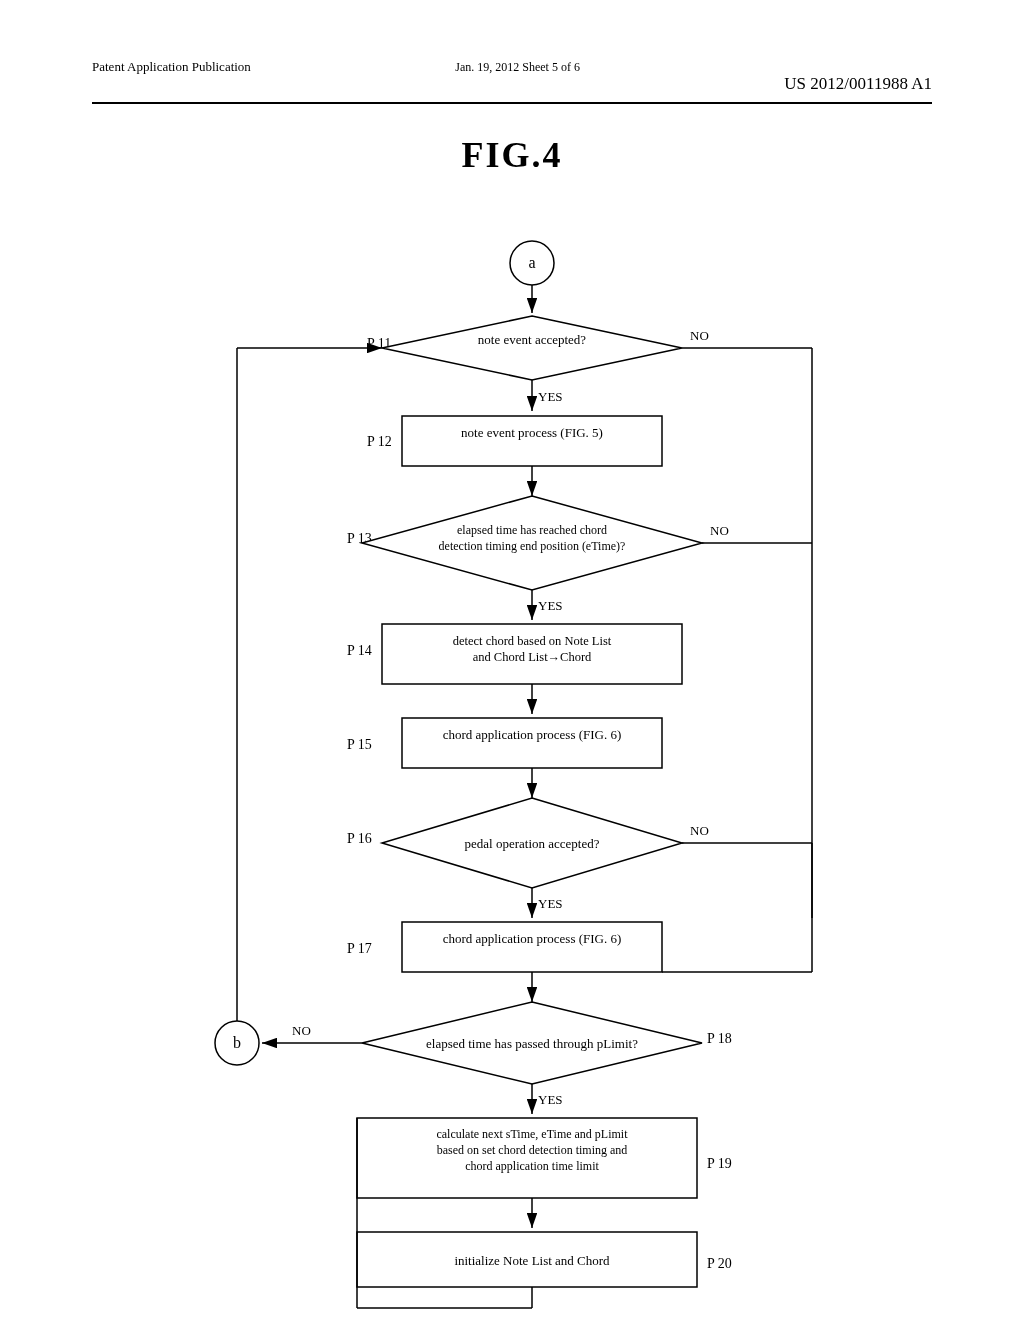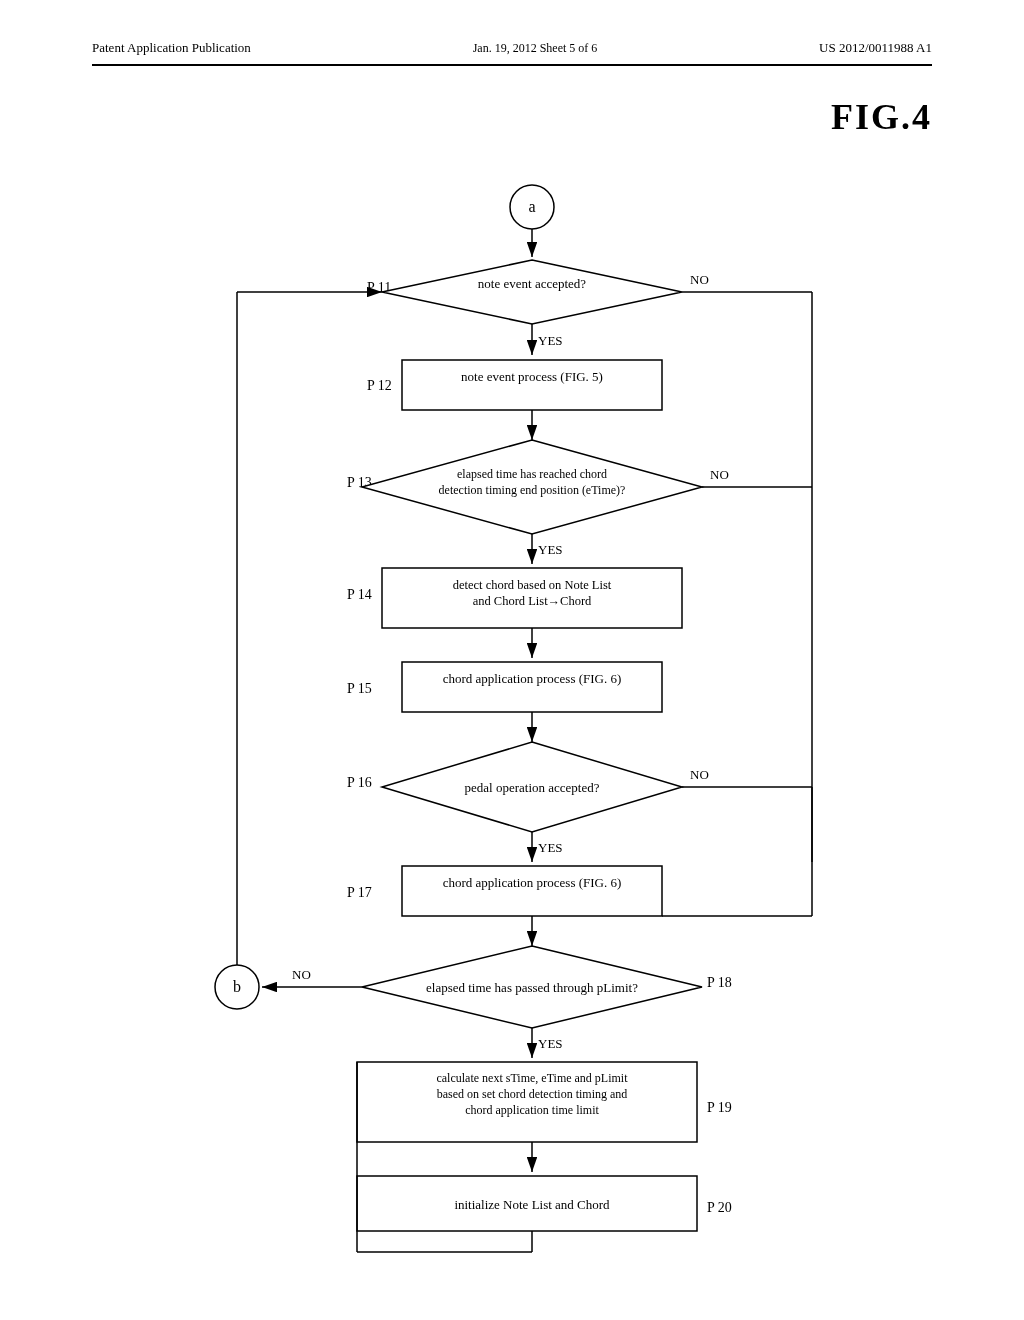--- a/index.html
+++ b/index.html
@@ -26,28 +26,28 @@
       justify-content: space-between;
       align-items: center;
       border-bottom: 2px solid #000;
       padding-bottom: 8px;
       margin-bottom: 30px;
       font-size: 14px;
     }
 
     .header-left { font-size: 13px; }
     .header-center { font-size: 12px; text-align: center; }
-    .header-right { font-size: 13px; }
+    .header-right { font-size: 17px; margin-top: 34px; }
 
     
     .fig-title {
-      text-align: right;
+      text-align: center;
       font-size: 36px;
       font-weight: bold;
-      margin-bottom: 24px;
+      margin-bottom: 42px;
       letter-spacing: 2px;
     }
 
     
     .flowchart {
       position: relative;
       width: 680px;
       margin: 0 auto;
     }
 

